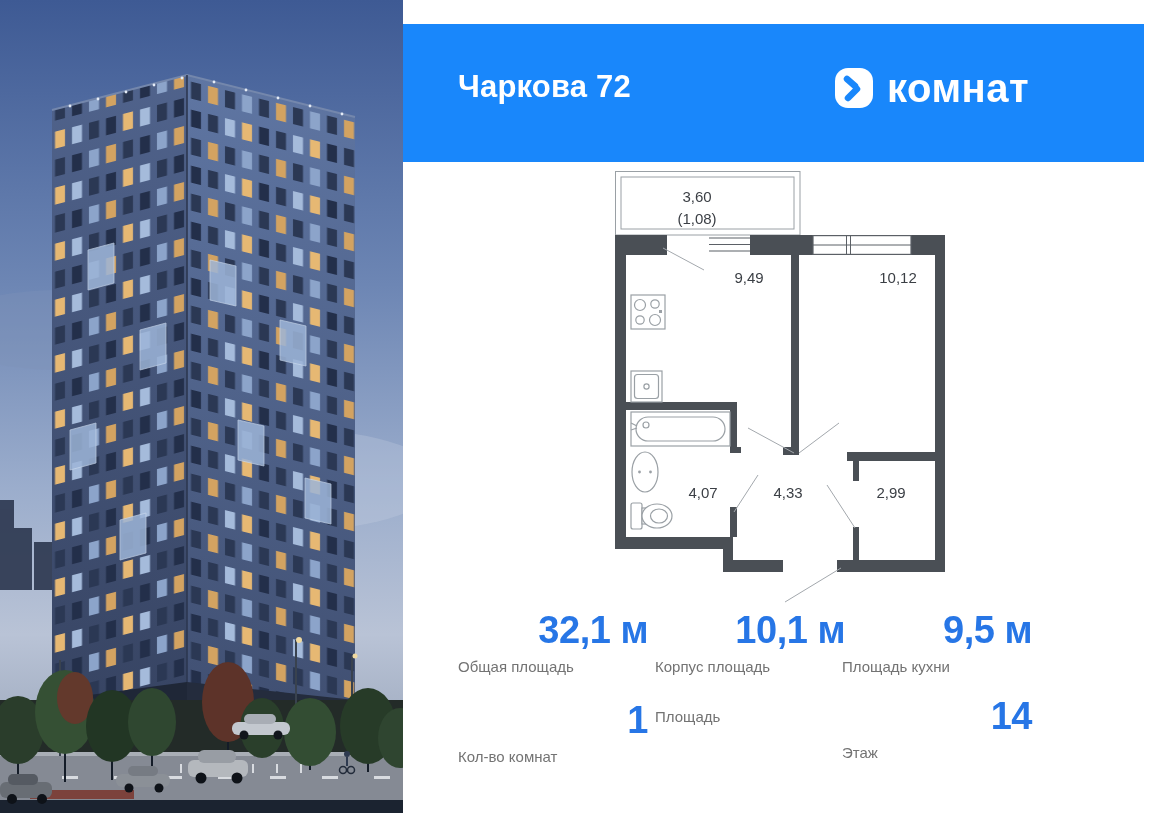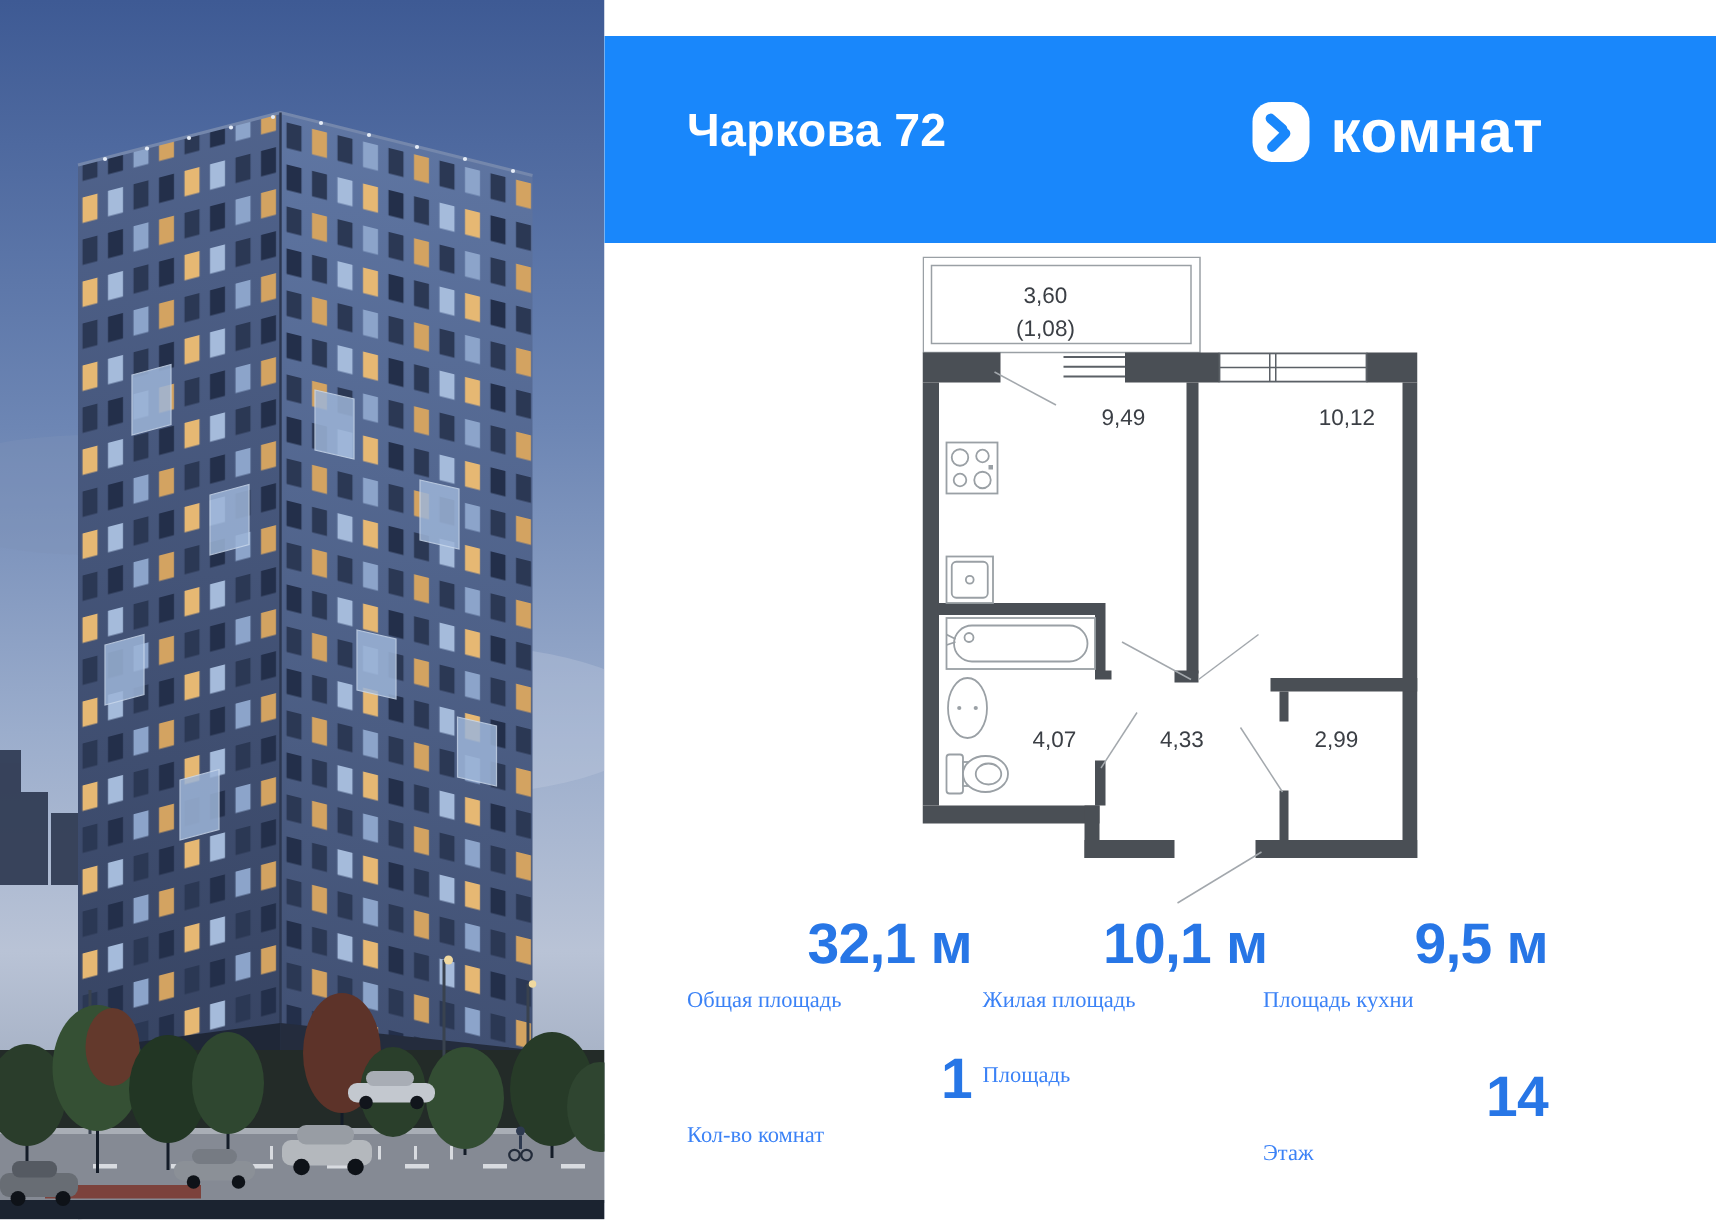--- a/index.html
+++ b/index.html
@@ -16,21 +16,21 @@
   #brand-icon{width:38px;height:40px;background:#ffffff;border-radius:13px;display:flex;align-items:center;justify-content:center;}
   #brand-name{margin-left:14px;font-size:40px;line-height:40px;font-weight:700;color:#ffffff;letter-spacing:.5px;}
 
   
   #plan{position:absolute;left:615px;top:171px;width:330px;height:436px;display:block;}
   .plan-label{font-family:"Liberation Sans",sans-serif;font-size:15px;fill:#3b3f45;}
 
   
   .stat{position:absolute;width:190px;}
   .stat-value{font-size:38px;line-height:40px;font-weight:700;color:#2776e6;letter-spacing:-.5px;text-align:right;}
-  .stat-label{margin-top:8px;font-size:15px;line-height:18px;color:#3b82f6;font-family:Liberation Serif, serif;}
+  .stat-label{margin-top:8px;font-size:15px;line-height:18px;color:#737373;}
 </style>
 </head>
 <body>
 
 <div id="page">
 
   <svg id="photo" viewBox="0 0 403 813" preserveAspectRatio="none">
     <defs>
       <linearGradient id="sky" x1="0" y1="0" x2="0" y2="1">
         <stop offset="0" stop-color="#3e5a94"></stop>
@@ -315,32 +315,32 @@
     <text class="plan-label" x="276" y="327" text-anchor="middle">2,99</text>
   </svg>
 
   <div>
     <div class="stat" style="left:458px;top:610px">
       <div class="stat-value">32,1 м</div>
       <div class="stat-label">Общая площадь</div>
     </div>
     <div class="stat" style="left:655px;top:610px">
       <div class="stat-value">10,1 м</div>
-      <div class="stat-label">Жилая площадь</div>
+      <div class="stat-label">Корпус площадь</div>
     </div>
     <div class="stat" style="left:842px;top:610px">
       <div class="stat-value">9,5 м</div>
       <div class="stat-label">Площадь кухни</div>
     </div>
     <div class="stat" style="left:458px;top:700px">
       <div class="stat-value">1</div>
       <div class="stat-label">Кол-во комнат</div>
     </div>
     <div class="stat" style="left:655px;top:700px">
       <div class="stat-label">Площадь</div>
     </div>
-    <div class="stat" style="left:842px;top:712px">
+    <div class="stat" style="left:842px;top:696px">
       <div class="stat-value">14</div>
       <div class="stat-label">Этаж</div>
     </div>
   </div>
 
 </div>
 
 </body></html>

